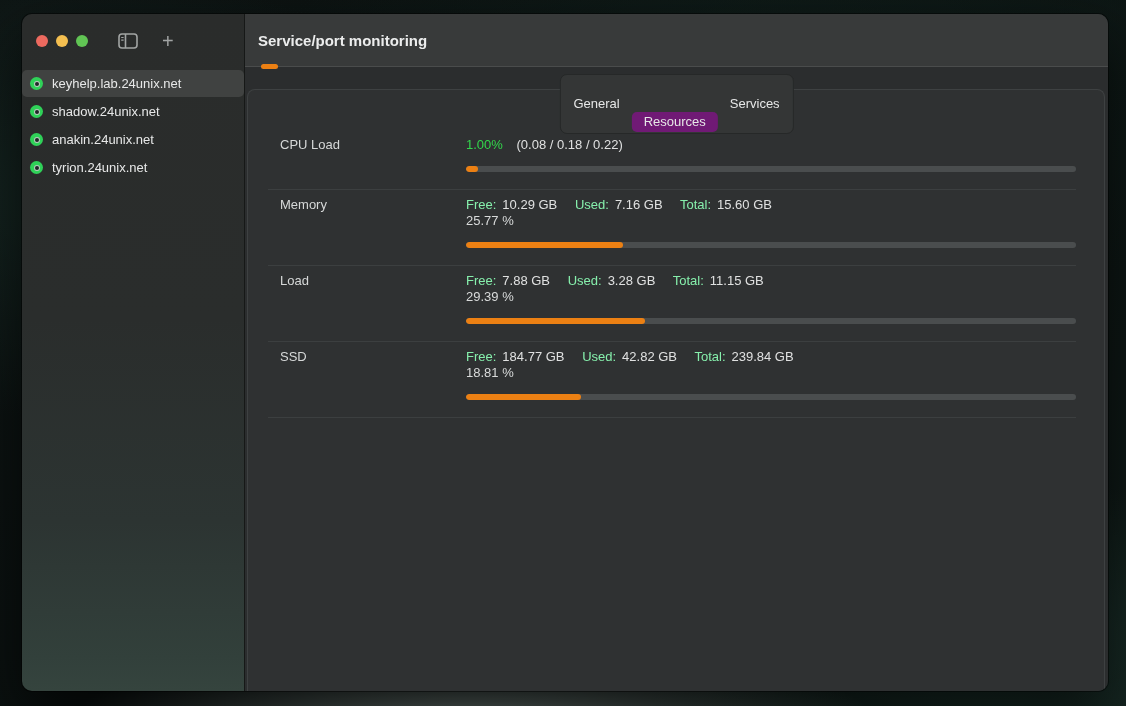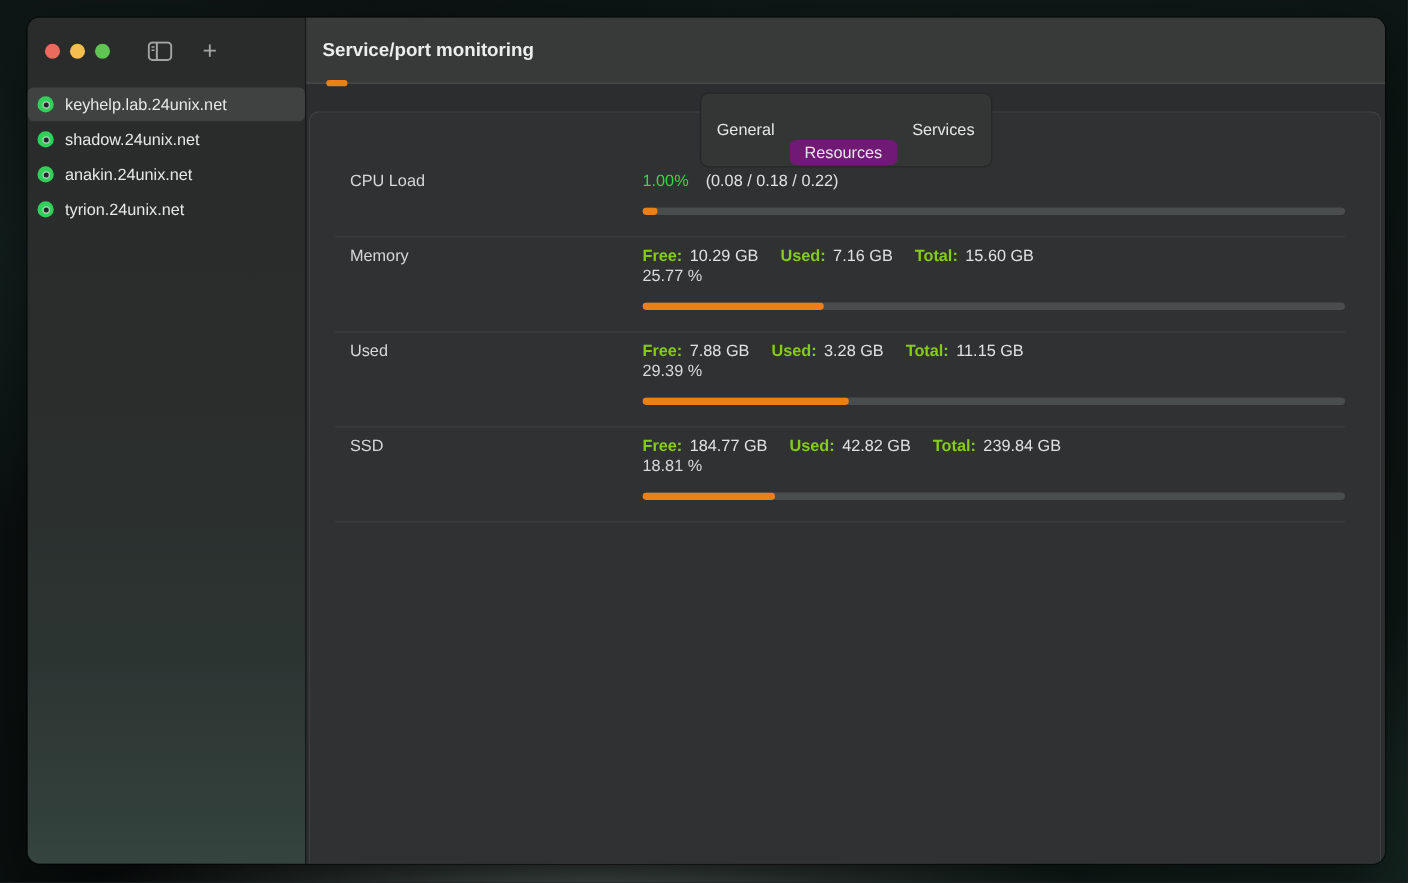--- a/index.html
+++ b/index.html
@@ -74,30 +74,30 @@
     border-radius:5px; white-space:nowrap; cursor:default;
   }
   .seg.selected { background:#701a75;margin-top:36px; }
   .groupbox {
     position:absolute; left:2px; right:3px; top:75px; bottom:0;
     background:#2f3132; border:1px solid #3e4142;
     border-radius:8px 8px 0 0; border-bottom:none; overflow:hidden;
   }
   .row {
     margin:0 28px 0 20px; padding:7px 0 17px 12px;
-    border-bottom:1px solid #3c3f40; display:flex;gap:48px;
+    border-bottom:1px solid #3c3f40; display:flex;
   }
   .row.first { padding-top:47px; }
   .row-label {
     width:186px; flex:0 0 186px; font-size:13px; color:#d6d8d8; line-height:16px;
   }
   .row-body { flex:1; min-width:0; }
   .val-line { font-size:13px; line-height:16px; color:#e0e1e1; white-space:nowrap; }
   .cpu-val { color:var(--value-green); margin-right:10px; }
-  .fld { font-weight:700; color:#84cc16; margin-right:6px; }
+  .fld { font-weight:400; color:#86efac; margin-right:6px; }
   .fv  { margin-right:14px; }
   .pct-line { font-size:13px; line-height:16px; color:#d8dada; }
   .bar-track {
     margin-top:13px; height:6px; border-radius:3px; background:#4a4d4e;
     position:relative; overflow:hidden;
   }
   .bar-fill {
     position:absolute; left:0; top:0; height:6px; border-radius:3px;
     background:var(--accent); min-width:12px;
   }
@@ -179,21 +179,21 @@
               <span class="fld">Total:</span><span class="fv">15.60 GB</span>
             </div>
             <div class="pct-line">25.77 %</div>
             <div class="bar-track">
               <div class="bar-fill" style="width: 25.77%;"></div>
             </div>
           </div>
         </div>
 
         <div class="row">
-          <div class="row-label">Used</div>
+          <div class="row-label">Load</div>
           <div class="row-body">
             <div class="val-line">
               <span class="fld">Free:</span><span class="fv">7.88 GB</span>
               <span class="fld">Used:</span><span class="fv">3.28 GB</span>
               <span class="fld">Total:</span><span class="fv">11.15 GB</span>
             </div>
             <div class="pct-line">29.39 %</div>
             <div class="bar-track">
               <div class="bar-fill" style="width: 29.39%;"></div>
             </div>

